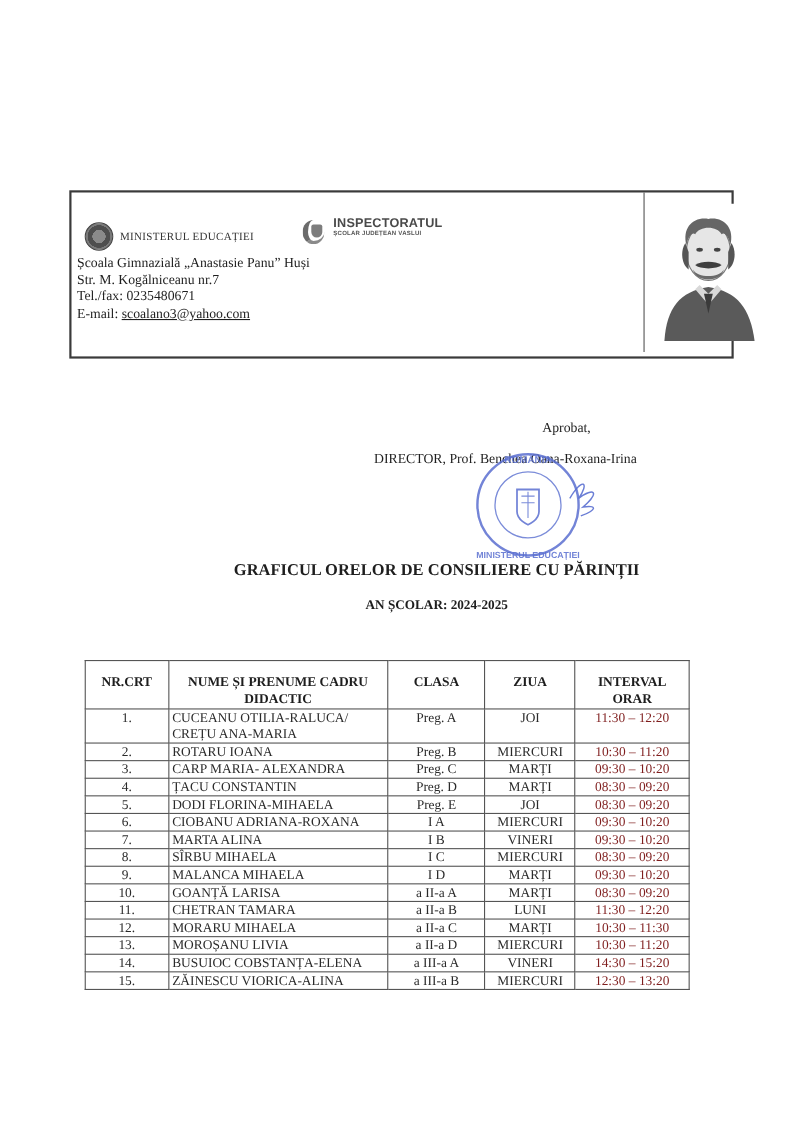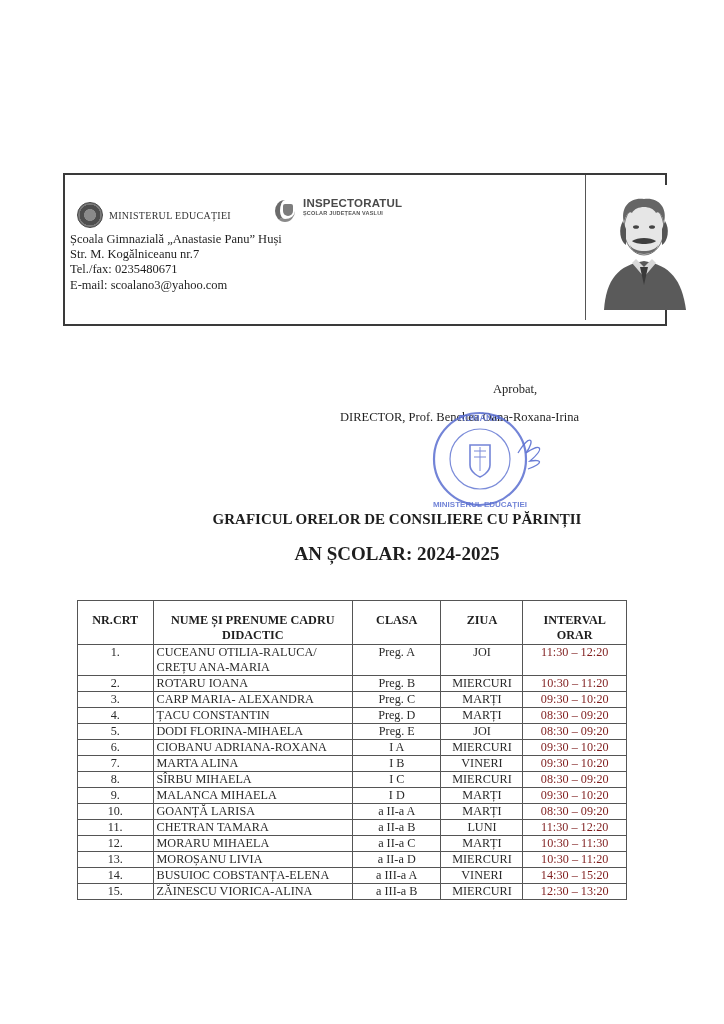--- a/index.html
+++ b/index.html
@@ -31,33 +31,33 @@
       border-left: 5px solid #6b6b6b; border-bottom: 3px solid #8a8a8a; box-sizing: border-box;
     }
     .isj-emblem .shield {
       position: absolute; left: 8px; top: 6px; width: 10px; height: 12px; background: #7d7d7d;
       border-radius: 2px 2px 5px 5px;
     }
     .isj-text { margin-left: 6px; line-height: 1; }
     .isj-title { font-family: "Liberation Sans", sans-serif; font-weight: bold; font-size: 11.5px; color: #4a4a4a; letter-spacing: 0.2px; }
     .isj-sub { font-family: "Liberation Sans", sans-serif; font-weight: bold; font-size: 5.5px; color: #555; letter-spacing: 0.2px; margin-top: 1px; }
     .school-info { position: absolute; left: 5px; top: 57px; font-size: 12.5px; line-height: 15.2px; color: #1e1e1e; }
-    .school-info .email-link { }
+    .school-info .email-link { text-decoration: underline; }
     .portrait {
       position: absolute; left: 520px; top: 0px; width: 116px; height: 145px;
       border-left: 1px solid #555;
     }
     .portrait svg { position: absolute; left: 10px; top: 10px; }
     .approval { position: absolute; font-size: 12.5px; color: #1e1e1e; }
     .approved-label { left: 493px; top: 382px; }
     .director-line { left: 340px; top: 410px; }
     .stamp { position: absolute; left: 430px; top: 403px; width: 120px; height: 112px; }
     .title { position: absolute; left: 0; width: 100%; text-align: center; font-weight: bold; color: #1e1e1e; }
     .title-main { top: 511px; font-size: 15px; padding-left: 70px; box-sizing: border-box; }
-    .title-sub { top: 543px; font-size: 19px; padding-left: 70px; box-sizing: border-box; }
+    .title-sub { top: 543px; font-size: 12px; padding-left: 70px; box-sizing: border-box; }
     table.schedule {
       position: absolute; left: 77px; top: 600px; width: 550px;
       border-collapse: collapse; font-size: 12.2px; color: #2a2a2a;
     }
     table.schedule th, table.schedule td {
       border: 1px solid #555; padding: 0 3px; line-height: 15px; vertical-align: top;
     }
     table.schedule th { font-weight: bold; text-align: center; padding-top: 12px; padding-bottom: 1px; color: #1e1e1e; }
     .col-nr { width: 63px; }
     .col-name { width: 178px; }

